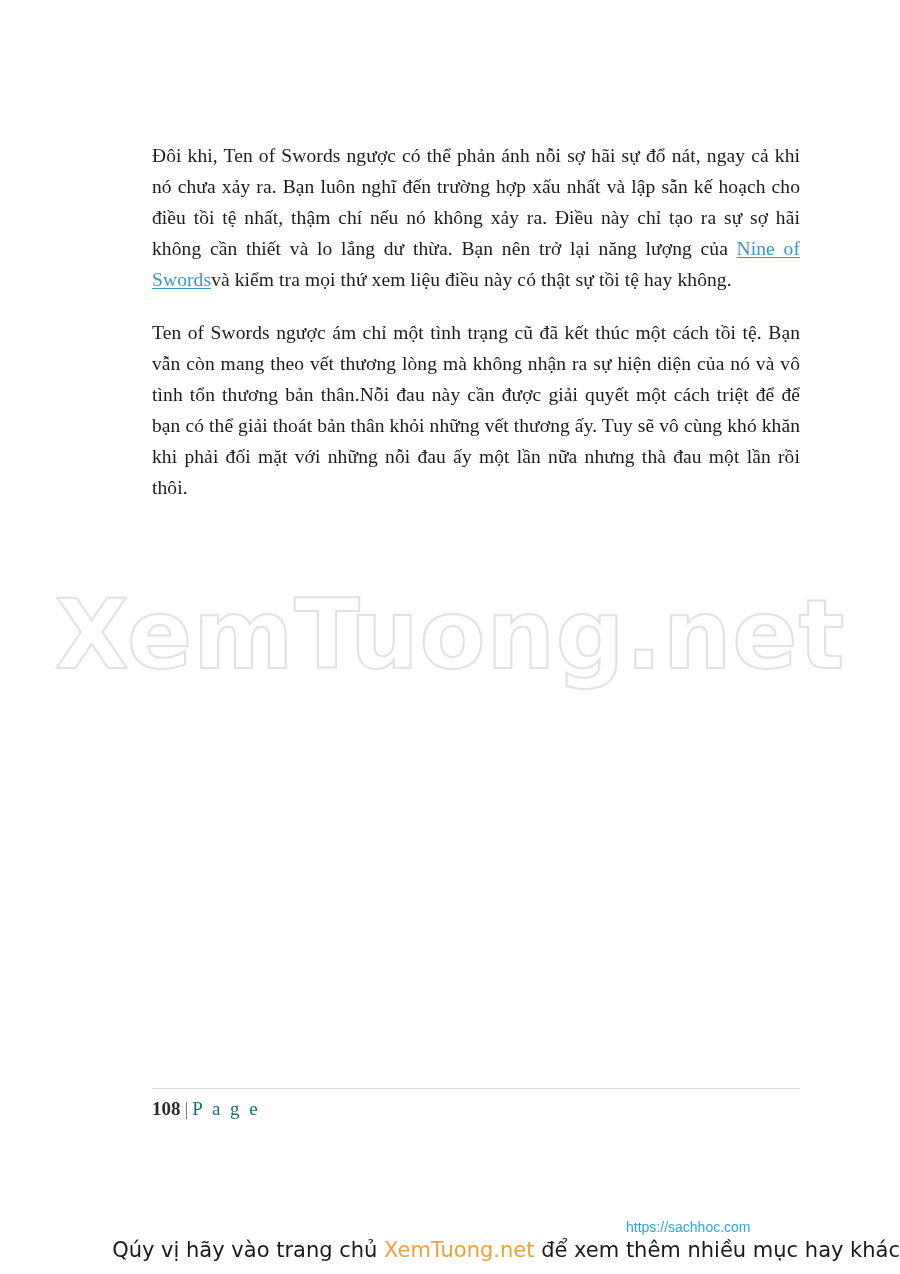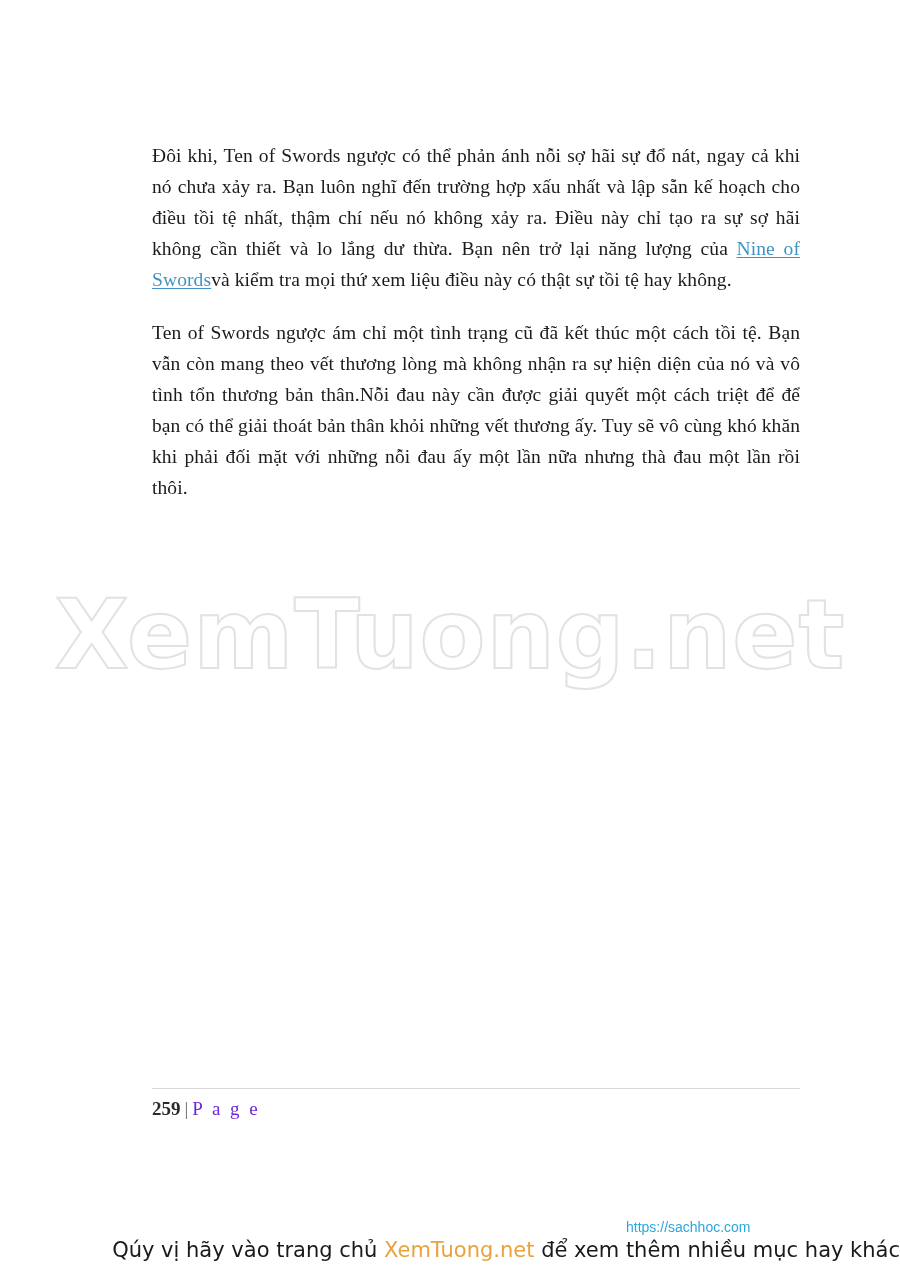--- a/index.html
+++ b/index.html
@@ -89,21 +89,21 @@
   }
   .page-number .num {
     font-weight: bold;
   }
   .page-number .sep {
     color: #6f6f6f;
     padding: 0 4px;
   }
   .page-number .word {
     letter-spacing: 2.5px;
-    color: #6d28d9;
+    color: #0f766e;
     margin-top: 16px;
   }
 
   .site-url {
     position: absolute;
     left: 626px;
     top: 1219px;
     font-family: "Liberation Sans", sans-serif;
     font-size: 14px;
     color: #29a8df;
@@ -134,21 +134,21 @@
     <p class="para"><span>Đôi khi, Ten of Swords ngược có thể phản ánh nỗi sợ hãi sự đổ nát, ngay cả khi nó chưa xảy ra. Bạn luôn nghĩ đến trường hợp xấu nhất và lập sẵn kế hoạch cho điều tồi tệ nhất, thậm chí nếu nó không xảy ra. Điều này chỉ tạo ra sự sợ hãi không cần thiết và lo lắng dư thừa. Bạn nên trở lại năng lượng của </span><a class="inline-link" href="#">Nine of Swords</a><span>và kiểm tra mọi thứ xem liệu điều này có thật sự tồi tệ hay không.</span></p>
 
     <p class="para">Ten of Swords ngược ám chỉ một tình trạng cũ đã kết thúc một cách tồi tệ. Bạn vẫn còn mang theo vết thương lòng mà không nhận ra sự hiện diện của nó và vô tình tổn thương bản thân.Nỗi đau này cần được giải quyết một cách triệt để để bạn có thể giải thoát bản thân khỏi những vết thương ấy. Tuy sẽ vô cùng khó khăn khi phải đối mặt với những nỗi đau ấy một lần nữa nhưng thà đau một lần rồi thôi.</p>
   </div>
 
   <div class="watermark">XemTuong.net</div>
 
   <div class="footer-rule"></div>
 
   <div class="page-number">
-    <span class="num">259</span><span class="sep">|</span><span class="word">P a g e</span>
+    <span class="num">108</span><span class="sep">|</span><span class="word">P a g e</span>
   </div>
 
   <div class="site-url">https://sachhoc.com</div>
 
   <div class="bottom-banner">
     <span>Qúy vị hãy vào trang chủ </span><span class="brand">XemTuong.net</span><span> để xem thêm nhiều mục hay khác</span>
   </div>
 
 </div>
 

